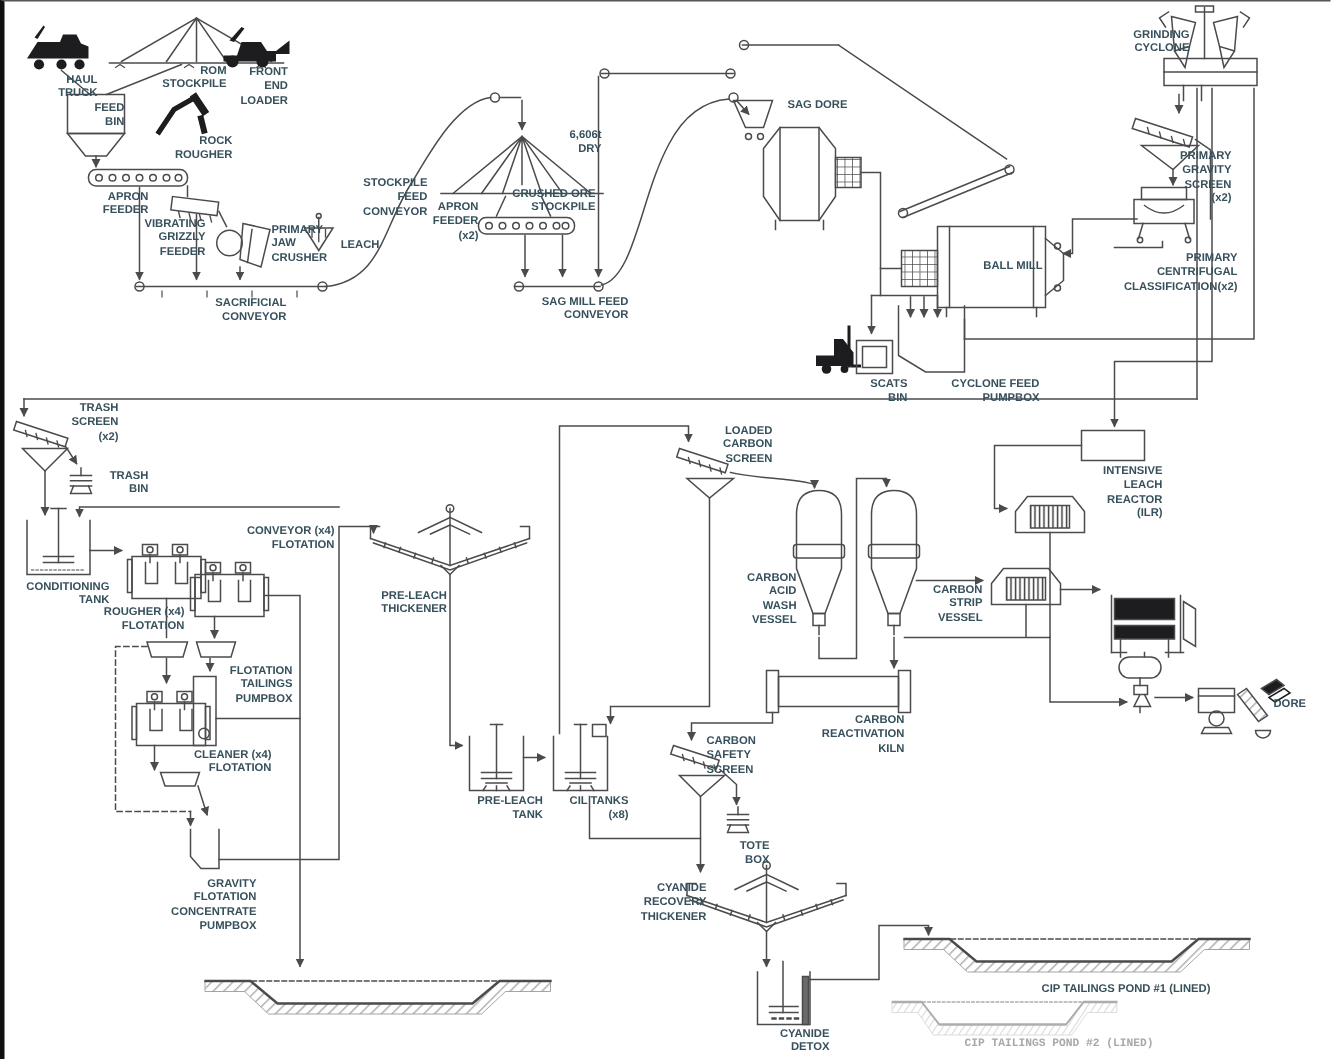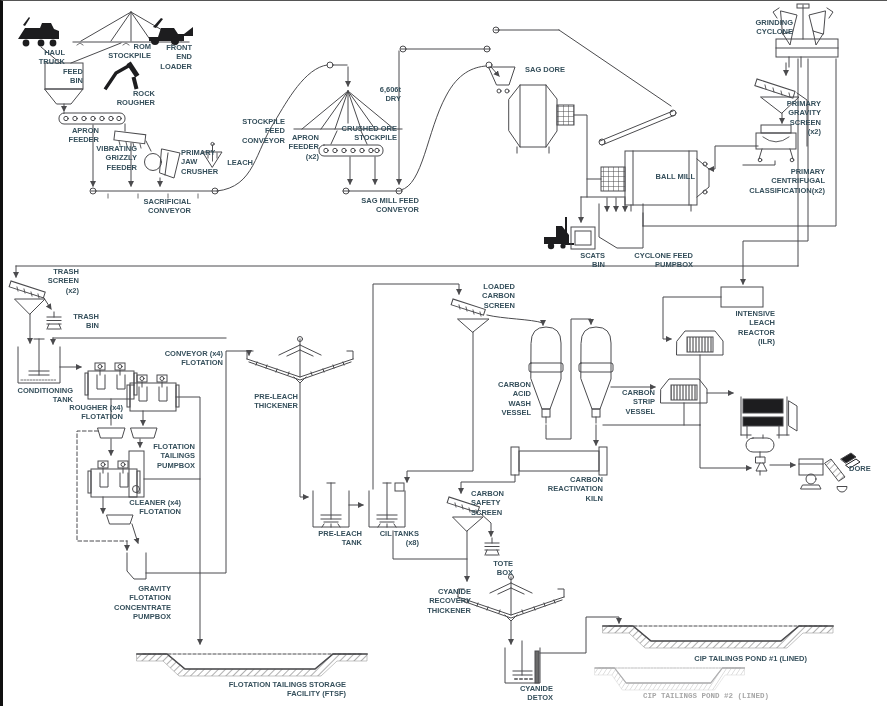--- a/index.html
+++ b/index.html
@@ -527,18 +527,16 @@
 SAFETY
 SCREEN</div>
 <div class="lbl" style="left:470px;top:558px;width:40px">TOTE
 BOX</div>
 <div class="lbl" style="left:404px;top:586px;width:64px">CYANIDE
 RECOVERY
 THICKENER</div>
 <div class="lbl" style="left:488px;top:683px;width:62px">CYANIDE
 DETOX</div>
 <div class="lbl" style="left:846px;top:463px;width:38px;text-align:left">DORE</div>
-<div class="lbl" style="left:138px;top:679px;width:205px">FLOTATION TAILINGS STORAGE
-FACILITY (FTSF)</div>
 <div class="lbl" style="left:622px;top:653px;width:182px">CIP TAILINGS POND #1 (LINED)</div>
 <div class="lbl muted" style="left:584px;top:691px;width:182px">CIP TAILINGS POND #2 (LINED)</div>
 
 </div>
 
 </body></html>

